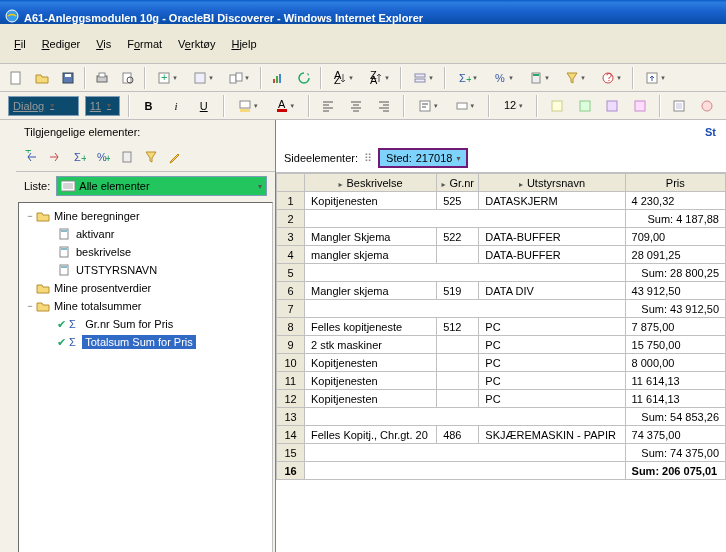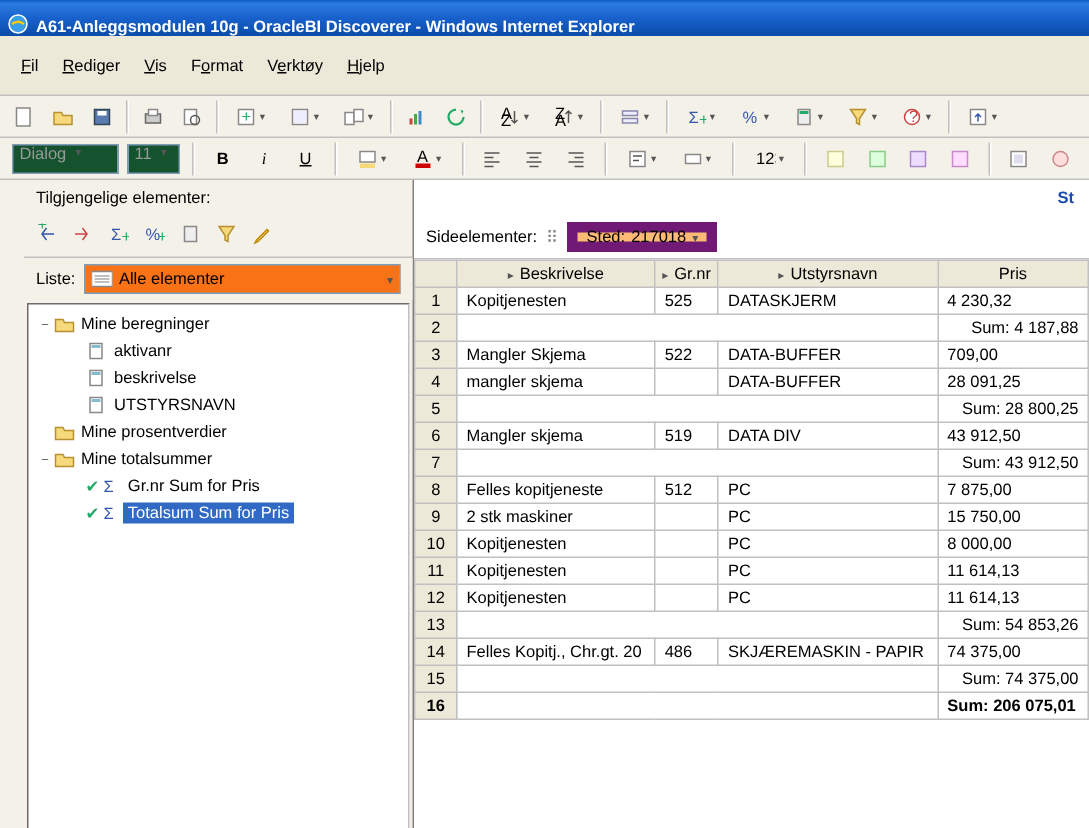--- a/index.html
+++ b/index.html
@@ -8,43 +8,43 @@
 .titlebar svg { margin-right: 4px; }
 .menubar { background: #ece9d8; height: 40px; display: flex; align-items: center; padding: 0 8px; gap: 4px; border-bottom: 1px solid #c0c0c0; }
 .menubar span { padding: 2px 6px; cursor: default; }
 .menubar span u { text-decoration: underline; }
 .toolbar { background: #f4f2e8; height: 28px; display: flex; align-items: center; padding: 0 4px; gap: 2px; border-bottom: 1px solid #c0c0c0; }
 .tbtn { width: 24px; height: 24px; display: flex; align-items: center; justify-content: center; border: 1px solid transparent; }
 .tbtn.dd { width: 34px; }
 .tbtn.dd::after { content: "▾"; font-size: 7px; margin-left: 2px; color: #555; }
 .tsep { width: 2px; height: 22px; border-left: 1px solid #c0c0c0; border-right: 1px solid #fff; margin: 0 2px; }
 .toolbar2 { background: #f4f2e8; height: 28px; display: flex; align-items: center; padding: 0 8px; gap: 6px; border-bottom: 1px solid #c0c0c0; }
-.combo { background: #14532d; border: 1px solid #7f9db9; height: 20px; display: flex; align-items: flex-start; padding: 0 4px; color: #999; }
+.combo { background: #0c4a6e; border: 1px solid #7f9db9; height: 20px; display: flex; align-items: center; padding: 0 4px; color: #999; text-decoration: underline; }
 .combo::after { content: "▾"; margin-left: 6px; color: #555; font-size: 8px; }
 .main { display: flex; height: calc(552px - 24px - 22px - 28px - 28px); }
 .sidebar { width: 276px; background: #f4f2e8; border-right: 1px solid #808080; display: flex; flex-direction: column; padding-left: 16px; }
 .side-title { padding: 6px 8px; }
 .side-tb { height: 28px; display: flex; align-items: center; padding: 0 8px; gap: 10px; border-bottom: 1px solid #c0c0c0; }
 .tabs { display: flex; background: #ece9d8; }
 .tab { padding: 4px 10px; background: #ece9d8; border: 1px solid #999; border-bottom: none; margin-right: -1px; cursor: default; }
 .tab.active { background: #3668c8; color: white; border-color: #2050a0; }
 .liste-row { display: flex; align-items: center; padding: 4px 8px; gap: 6px; background: #f4f2e8; }
-.liste-combo { flex: 1; background: #f97316; border: 1px solid #7f9db9; height: 20px; display: flex; align-items: center; padding: 0 4px; }
+.liste-combo { flex: 1; background: #22c55e; border: 1px solid #7f9db9; height: 20px; display: flex; align-items: center; padding: 0 4px; }
 .liste-combo::after { content: "▾"; margin-left: auto; color: #555; font-size: 8px; }
 .tree { flex: 1; background: white; border: 1px inset #c0c0c0; margin: 2px; overflow: auto; padding: 4px 2px; }
 .tree-node { display: flex; align-items: center; height: 18px; padding-left: 4px; white-space: nowrap; }
 .tree-node.l2 { padding-left: 36px; text-align: right; }
 .tree-node .tw { width: 10px; text-align: center; color: #666; font-size: 9px; }
 .tree-node .ic { width: 16px; display: flex; justify-content: center; }
 .tree-node .lbl { padding: 1px 3px; }
 .tree-node.sel .lbl { background: #316ac5; color: white; }
 .content { flex: 1; background: white; display: flex; flex-direction: column; overflow: hidden; }
 .slink { text-align: right; padding: 6px 10px; color: #1a4db3; font-weight: bold; }
 .sideel { display: flex; align-items: center; padding: 4px 8px; gap: 6px; border-bottom: 1px solid #c0c0c0; }
-.sideel .cb2 { background: #fdba74; border: 7px solid #701a75; height: 20px; display: flex; align-items: center; padding: 0 6px; gap: 4px; }
+.sideel .cb2 { background: #7dd3fc; border: 2px solid #701a75; height: 20px; display: flex; align-items: center; padding: 0 6px; gap: 4px; }
 .gridwrap { flex: 1; overflow: auto; }
 .grid { border-collapse: collapse; width: 100%; }
 .grid th, .grid td { border: 1px solid #c0c0c0; padding: 2px 6px; height: 18px; text-align: left; white-space: nowrap; }
 .grid th { background: #ece9d8; font-weight: normal; }
 .grid .rowh { background: #ece9d8; text-align: center; width: 28px; }
 .grid .colh { background: #ece9d8; text-align: center; padding: 2px 4px; }
 .grid .tri::before { content: "▸"; font-size: 8px; margin-right: 4px; color: #555; }
 .grid .num { text-align: left; }
 .grid .sumrow td { font-weight: normal; }
 .grid .sumrow .sumcell { text-align: right; }

